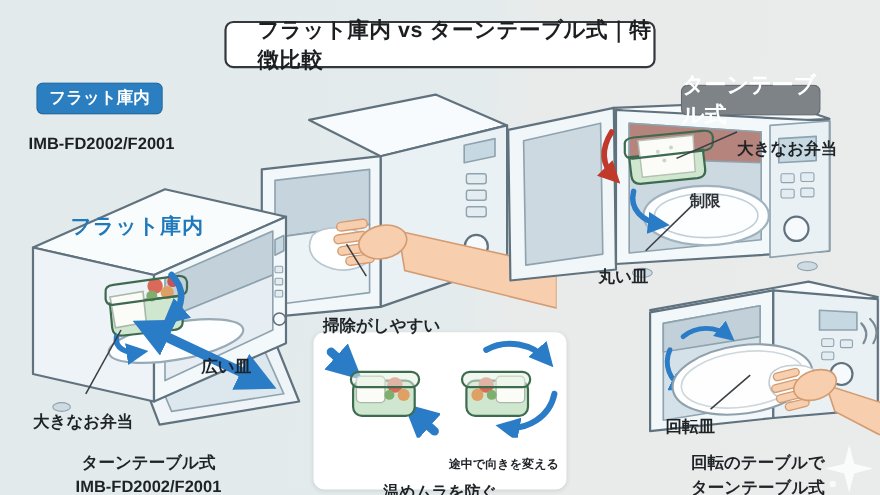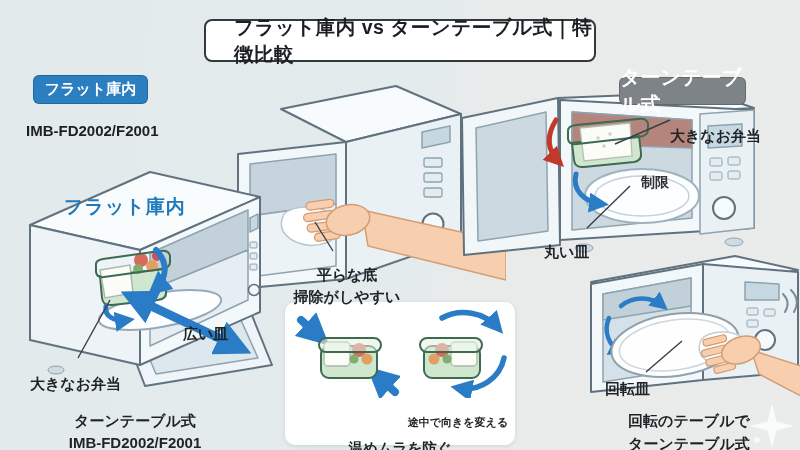--- a/index.html
+++ b/index.html
@@ -26,21 +26,21 @@
   .badge{
     position:absolute;display:flex;align-items:center;justify-content:center;
     color:#fff;font-weight:700;border-radius:6px;box-sizing:border-box;
   }
   #flat-badge{left:33px;top:75px;width:115px;height:29px;font-size:15px;
     background:#2b7fc1;border:1.5px solid rgba(18,60,95,.35);}
   #turntable-badge{left:619px;top:77px;width:127px;height:28px;font-size:20px;
     background:#7d8387;border:1.5px solid rgba(40,45,50,.3);}
   #flat-model{left:26px;top:106px;font-size:15px;color:#1d2023;}
   #cavity-label{left:64px;top:179px;font-size:19px;color:#2079ba;letter-spacing:1px;}
-  #limit-label{left:627px;top:158px;width:42px;text-align:right;font-size:14px;color:#2e3338;}
+  #limit-label{left:627px;top:158px;width:42px;text-align:left;font-size:14px;color:#2e3338;}
   #tips-panel{
     position:absolute;left:285px;top:302px;width:230px;height:143px;
     background:#ffffff;border-radius:10px;box-shadow:0 1px 4px rgba(60,80,90,.15);
   }
   svg{display:block;}
   .ml{stroke:#61727f;stroke-width:2;stroke-linejoin:round;}
   .thin{stroke:#8fa3af;stroke-width:1.5;stroke-linejoin:round;}
 </style>
 </head>
 <body>
@@ -248,21 +248,20 @@
     <span>フラット庫内</span>
   </div>
   <div id="flat-model" class="label">IMB-FD2002/F2001</div>
   <div id="turntable-badge" class="badge">
     <span>ターンテーブル式</span>
   </div>
 
   <div id="cavity-label" class="label">フラット庫内</div>
   <div class="label" style="left:183px;top:309px">広い皿</div>
   <div class="label" style="left:30px;top:359px">大きなお弁当</div>
-  <div class="label center" style="left:272px;top:250px;width:150px">平らな底</div>
   <div class="label center" style="left:272px;top:272px;width:150px">掃除がしやすい</div>
   <div class="label center" style="left:40px;top:396px;width:190px">ターンテーブル式</div>
   <div class="label center" style="left:40px;top:418px;width:190px">IMB-FD2002/F2001</div>
 
   <div class="label center" style="left:402px;top:400px;width:112px;font-size:11px">途中で向きを変える</div>
   <div class="label center" style="left:300px;top:423px;width:200px;font-size:14.5px">温めムラを防ぐ</div>
 
   <div class="label" style="left:670px;top:111px">大きなお弁当</div>
   <div id="limit-label" class="label">制限</div>
   <div class="label" style="left:544px;top:227px">丸い皿</div>

